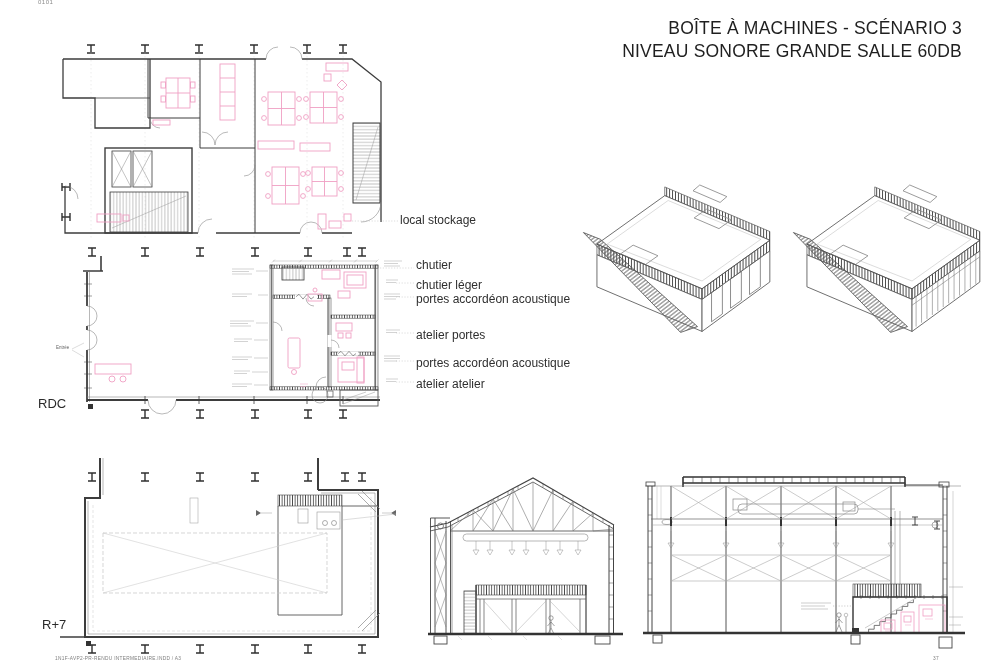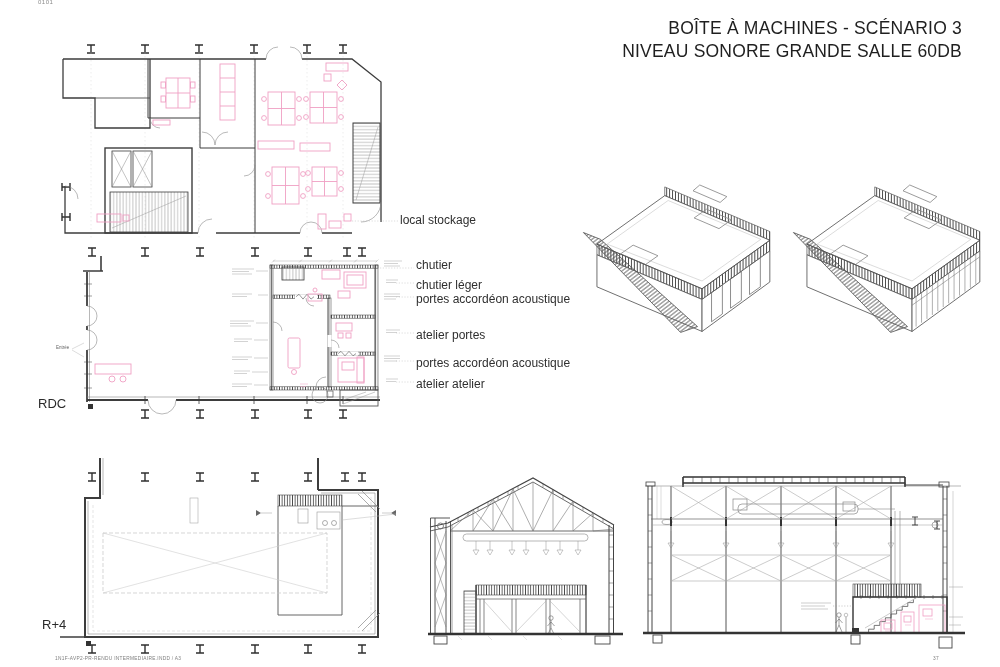--- a/index.html
+++ b/index.html
@@ -459,19 +459,19 @@
 
 <div class="txt anno" style="left:400px;top:214px">local stockage</div>
 <div class="txt anno" style="left:416px;top:259px">chutier</div>
 <div class="txt anno" style="left:416px;top:279px">chutier léger</div>
 <div class="txt anno" style="left:416px;top:293px">portes accordéon acoustique</div>
 <div class="txt anno" style="left:416px;top:329px">atelier portes</div>
 <div class="txt anno" style="left:416px;top:357px">portes accordéon acoustique</div>
 <div class="txt anno" style="left:416px;top:378px">atelier atelier</div>
 
 <div class="txt floor" style="left:38px;top:397px">RDC</div>
-<div class="txt floor" style="left:42px;top:618px">R+4</div>
+<div class="txt floor" style="left:42px;top:618px">R+7</div>
 <div class="txt tiny" style="left:56px;top:346px">Entrée</div>
 
 <div class="txt footer" style="left:55px;top:657px">1N1F-AVP2-PR-RENDU INTERMEDIAIRE.INDD / A3</div>
 <div class="txt footer" style="left:933px;top:657px">37</div>
 
 </div>
 
 </body></html>

